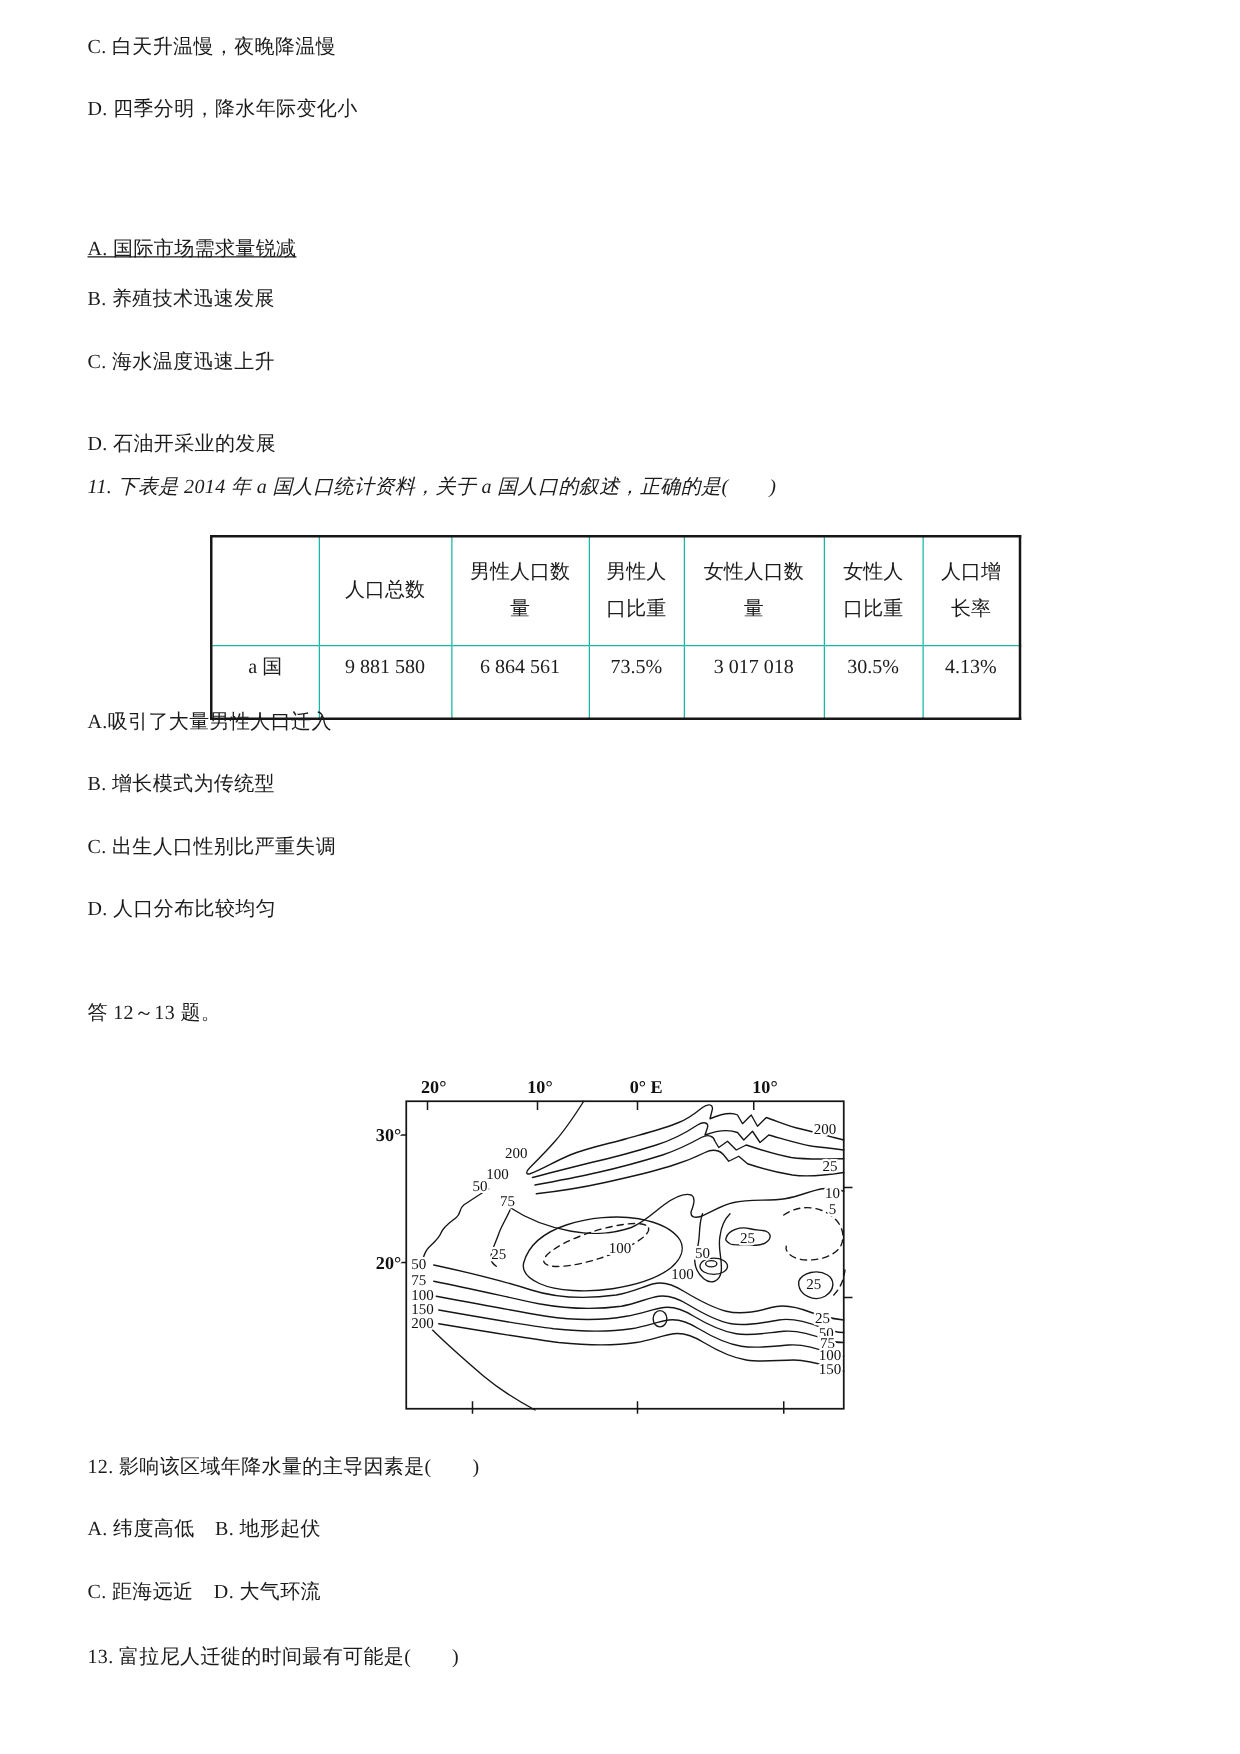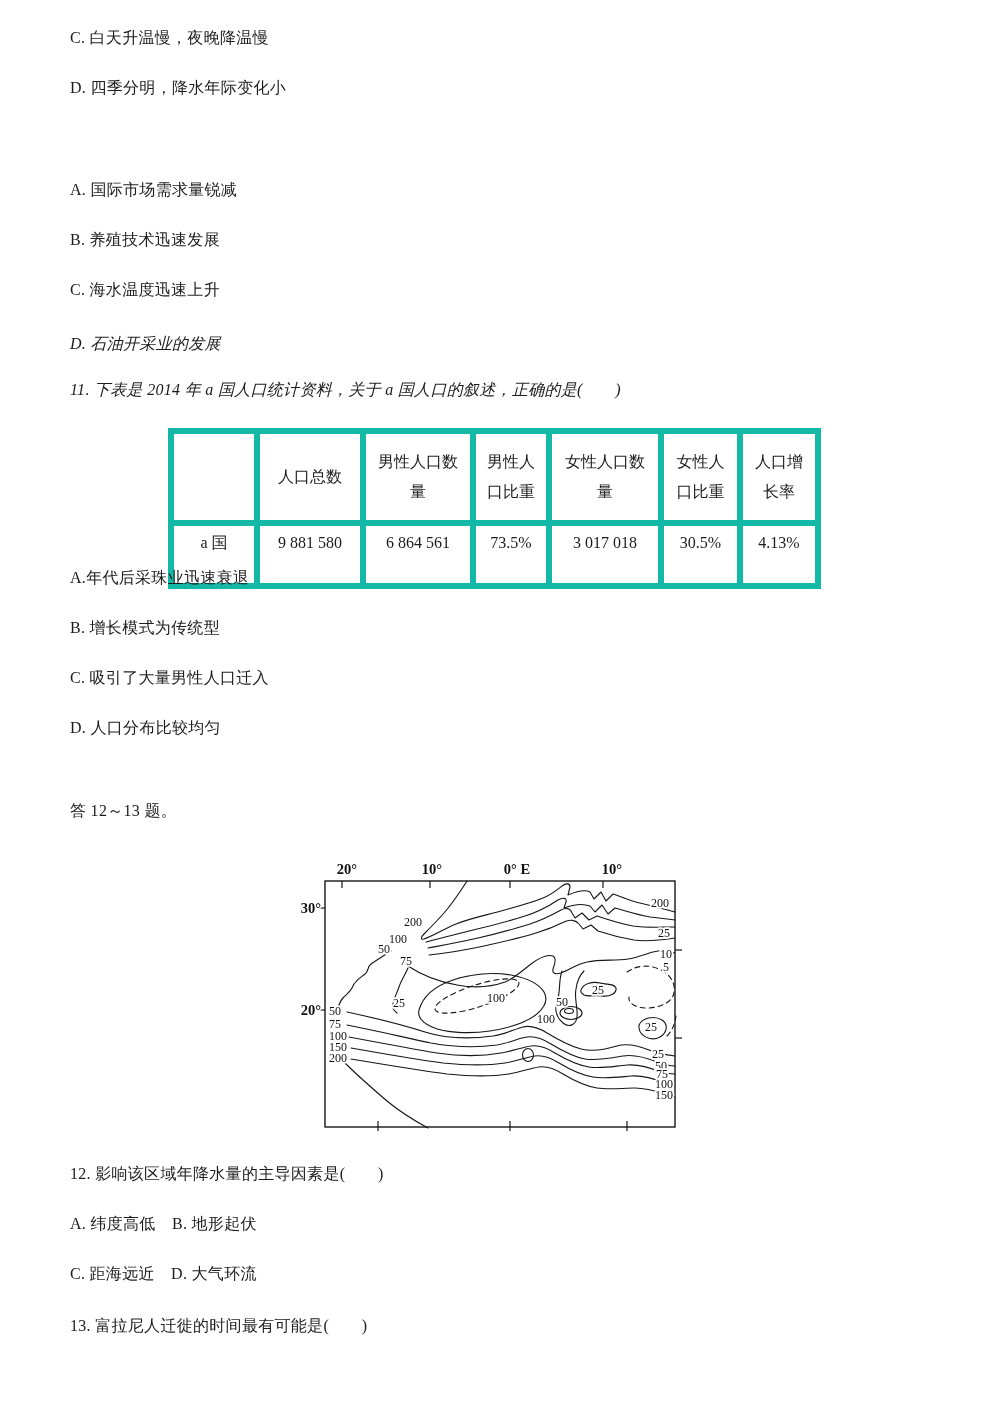--- a/index.html
+++ b/index.html
@@ -12,21 +12,21 @@
     position:absolute; left:70px; font-size:16px; line-height:20px;
     white-space:pre; letter-spacing:0.3px;
   }
   
   .stat-table-wrap { position:absolute; left:168px; top:428px; }
   table.stat {
     border-collapse:collapse; table-layout:fixed; width:647px;
     border:2px solid #161616; font-size:16px; color:#1c1c1c;
   }
   table.stat td {
-    border:6px solid #14b8a6; text-align:center; padding:0 10px;
+    border:1px solid #14b8a6; text-align:center; padding:0 10px;
     overflow:hidden;
   }
   table.stat tr.hdr td { height:86px; vertical-align:middle; line-height:30px; }
   table.stat tr.dat td { height:50px; vertical-align:top; padding-top:7px; line-height:20px;margin-top:13px; }
   
   .map-wrap { position:absolute; left:295px; top:850px; width:400px; height:290px; }
   .map-wrap svg { display:block; }
   .cl { fill:none; stroke:#161616; stroke-width:1.1; stroke-linecap:round; stroke-linejoin:round; }
   .cl-dash { stroke-dasharray:5 4; }
   .mlabel {
@@ -41,24 +41,24 @@
   .frame { fill:none; stroke:#161616; stroke-width:1.4; }
 </style>
 </head>
 <body>
 
 <div class="page">
 
   <div class="tline" style="top:28px;">C. 白天升温慢，夜晚降温慢</div>
   <div class="tline" style="top:78px;">D. 四季分明，降水年际变化小</div>
 
-  <div class="tline" style="top:180px;">A. 国际市场需求量锐减</div>
+  <div class="tline" style="top:190px;text-decoration:underline;">A. 国际市场需求量锐减</div>
   <div class="tline" style="top:230px;">B. 养殖技术迅速发展</div>
   <div class="tline" style="top:280px;">C. 海水温度迅速上升</div>
-  <div class="tline" style="top:334px;font-style:italic;">D. 石油开采业的发展</div>
+  <div class="tline" style="top:346px;">D. 石油开采业的发展</div>
 
   <div class="tline" style="top:380px;font-style:italic;">11. 下表是 2014 年 a 国人口统计资料，关于 a 国人口的叙述，正确的是(　　)</div>
 
   <div class="stat-table-wrap">
     <table class="stat">
       <colgroup>
         <col style="width:86px">
           <col style="width:106px">
           <col style="width:110px">
         <col style="width:76px">
@@ -82,23 +82,23 @@
         <td>6 864 561</td>
         <td>73.5%</td>
         <td>3 017 018</td>
         <td>30.5%</td>
         <td>4.13%</td>
       </tr>
     </tbody>
       </table>
   </div>
 
-  <div class="tline" style="top:568px;">A.年代后采珠业迅速衰退</div>
+  <div class="tline" style="top:568px;">A.吸引了大量男性人口迁入</div>
   <div class="tline" style="top:618px;">B. 增长模式为传统型</div>
-  <div class="tline" style="top:668px;">C. 吸引了大量男性人口迁入</div>
+  <div class="tline" style="top:668px;">C. 出生人口性别比严重失调</div>
   <div class="tline" style="top:718px;">D. 人口分布比较均匀</div>
 
   <div class="tline" style="top:801px;">答 12～13 题。</div>
 
   <div class="map-wrap">
     <svg width="400" height="290" viewBox="0 0 400 290" xmlns="http://www.w3.org/2000/svg">
 
       <rect class="frame" x="30" y="31" width="350" height="246"></rect>
 
       <g>

